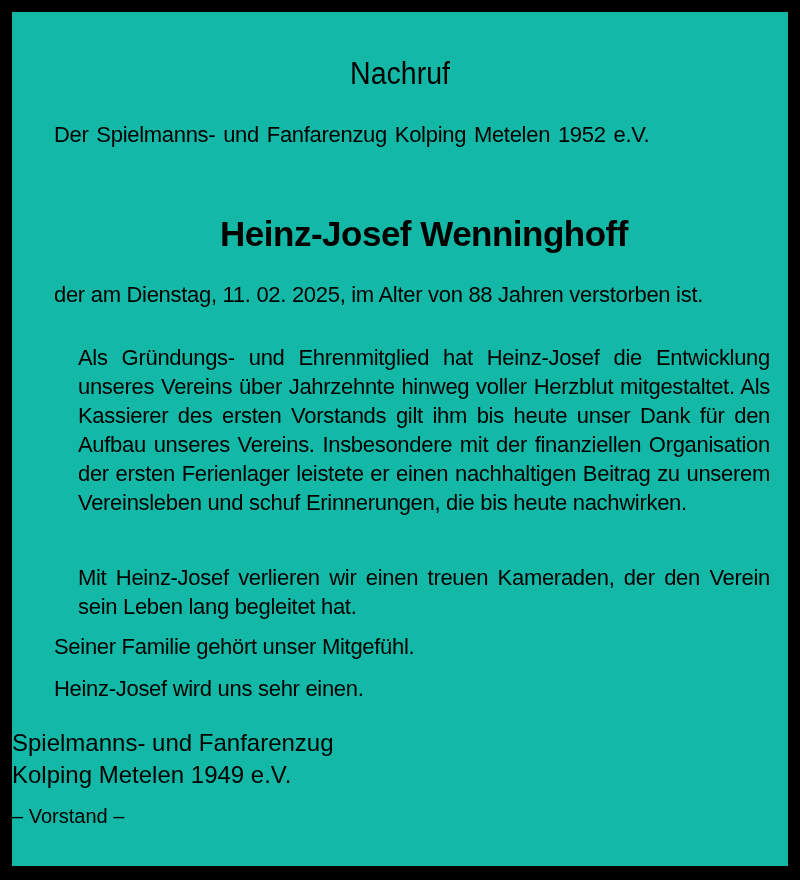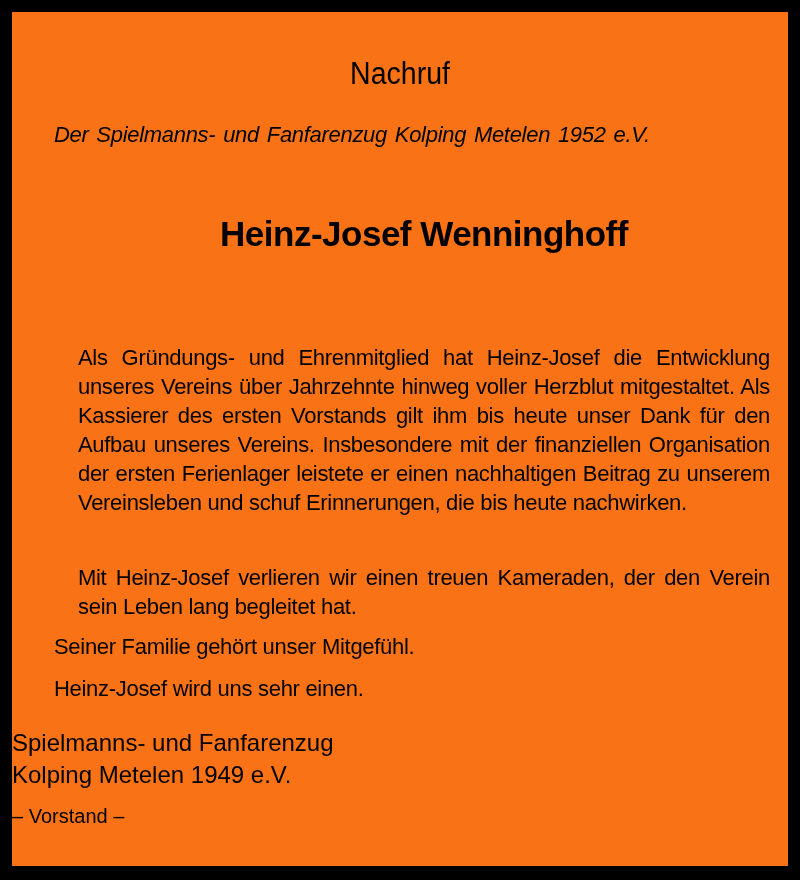--- a/index.html
+++ b/index.html
@@ -3,21 +3,21 @@
   <meta charset="utf-8">
   <style>
     html, body { margin: 0; padding: 0; }
     body {
       width: 800px; height: 880px; background: #000000;
       position: relative; overflow: hidden;
       font-family: "Liberation Sans", sans-serif; color: #000;
     }
     .card {
       position: absolute; left: 12px; top: 12px; width: 776px; height: 854px;
-      background: #f97316;
+      background: #14b8a6;
     }
     .title {
       position: absolute; left: 0; width: 776px; top: 44px;
       text-align: center; font-size: 31px; line-height: 36px;
       transform: scaleX(0.92); transform-origin: center;
     }
     .txt {
       position: absolute; left: 42px; width: 692px;
       font-size: 22px; line-height: 29px;
       letter-spacing: -0.3px;
@@ -33,26 +33,27 @@
       position: absolute; left: 0; width: 776px; text-align: left;
       font-size: 24px; line-height: 31px;
     }
   </style>
 </head>
 <body>
 
 <div class="card">
   <div class="title">Nachruf</div>
 
-  <div class="txt" style="top:108px; width:700px;font-style:italic;">
+  <div class="txt" style="top:108px; width:700px;">
     <div style="word-spacing:2px;">Der Spielmanns- und Fanfarenzug Kolping Metelen 1952 e.V.</div>
   </div>
 
   <div class="name">Heinz-Josef Wenninghoff</div>
 
+  <div class="txt" style="top:268px;">der am Dienstag, 11. 02. 2025, im Alter von 88 Jahren verstorben ist.</div>
 
   <div class="txt just" style="top:331px; hyphens:manual;">Als Gründungs- und Ehrenmitglied hat Heinz-Josef die Entwicklung unseres Vereins über Jahrzehnte hinweg voller Herzblut mitgestaltet. Als Kassierer des ersten Vorstands gilt ihm bis heute unser Dank für den Aufbau unseres Vereins. Insbesondere mit der finanziellen Organisation der ersten Ferienlager leistete er einen nachhaltigen Beitrag zu unserem Vereinsleben und schuf Erinnerungen, die bis heute nachwirken.</div>
 
   <div class="txt just" style="top:551px;">Mit Heinz-Josef verlieren wir einen treuen Kameraden, der den Verein sein Leben lang begleitet hat.</div>
 
   <div class="txt" style="top:620px;">Seiner Familie gehört unser Mitgefühl.</div>
 
   <div class="txt" style="top:662px;">Heinz-Josef wird uns sehr einen.</div>
 
   <div class="center" style="top:715px;">Spielmanns- und Fanfarenzug</div>

